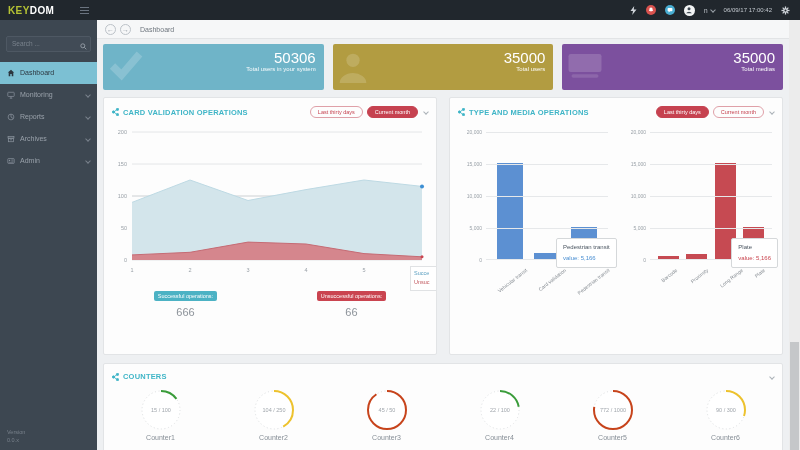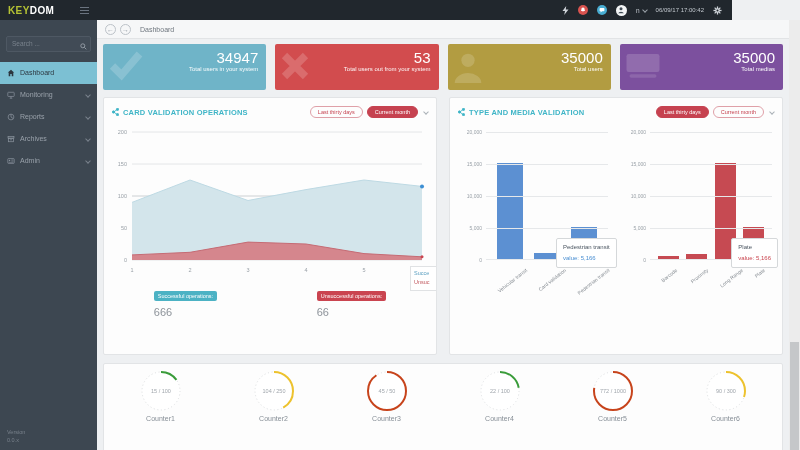--- a/index.html
+++ b/index.html
@@ -1,21 +1,21 @@
 <!DOCTYPE html>
 <html><head>
 <meta charset="utf-8">
 <style>
   * { margin:0; padding:0; box-sizing:border-box; }
   html,body { width:800px; height:450px; }
   body { font-family:"Liberation Sans", sans-serif; overflow:hidden; background:#eef0f2; }
   #app { position:relative; width:800px; height:450px; overflow:hidden; }
 
   
-  .header { position:absolute; top:0; left:0; width:732px; height:20px; background:#21272d; display:flex; align-items:center; z-index:20; }
+  .header { position:absolute; top:0; left:0; width:800px; height:20px; background:#21272d; display:flex; align-items:center; z-index:20; }
   .logo-zone { width:97px; height:20px; display:flex; align-items:center; justify-content:space-between; padding:0 8px; }
   .logo { font-size:10px; font-weight:bold; letter-spacing:.4px; }
   .logo .key { color:#b5c234; }
   .logo .dom { color:#ffffff; }
   .hamburger { width:9px; display:flex; flex-direction:column; gap:2px; cursor:pointer; }
   .hamburger i { height:1px; background:#6b7480; display:block; }
   .header-right { margin-left:auto; display:flex; align-items:center; gap:9px; padding-right:10px; }
   .hicon { display:flex; align-items:center; justify-content:center; cursor:pointer; }
   .bubble { width:10px; height:10px; border-radius:50%; display:flex; align-items:center; justify-content:center; }
   .bubble.red { background:#d9534f; }
@@ -66,21 +66,21 @@
   .panel-chev { margin-left:6px; border-color:#aab1b7; cursor:pointer; }
 
   
   .chart-wrap { margin:2px 4px 0 6px; position:relative; }
   .edge-tip { position:absolute; right:-16px; top:168px; width:42px; background:#fff; border:1px solid #e0e2e4; padding:2px 3px; font-size:5.5px; line-height:1.7; z-index:5; }
   .edge-tip .et-b { color:#5a9fc0; display:block; }
   .edge-tip .et-r { color:#c25a60; display:block; }
 
   
   .totals-row { display:flex; justify-content:space-around; margin-top:2px; }
-  .total-col { }
+  .total-col { text-align:center; }
   .badge { display:inline-block; color:#fff; font-size:5.5px; padding:2px 4px; border-radius:2px; }
   .total-value { font-size:11px; color:#8d939a; margin-top:4px; }
 
   
   .charts-row { display:flex; gap:14px; padding:4px 8px 0 10px; position:relative; }
   .bchart { flex:1; height:172px; position:relative; }
   .ycol { position:absolute; left:0; top:0; width:24px; height:140px; }
   .ylab { position:absolute; right:2px; font-size:5px; color:#9aa1a8; white-space:nowrap; }
   .bplot { position:absolute; left:26px; right:2px; top:8px; height:128px; display:flex; align-items:flex-end; justify-content:space-evenly; }
   .hline { position:absolute; left:0; right:0; height:1px; background:#e6e8ea; }
@@ -238,29 +238,22 @@
       <span class="nav-circle">→</span>
       <span class="bc-text">Dashboard</span>
     </div>
 
     <div class="content">
       <div class="cards-row">
           <div class="stat-card" style="background: rgb(111, 180, 200);">
             <span class="stat-wm"><svg width="36" height="30" viewBox="0 0 24 20">
                 <path d="M3 10 L9 16 L21 2" stroke="rgba(255,255,255,0.18)" stroke-width="5" fill="none"></path>
               </svg></span>
-            <div class="stat-value">34947</div>
+            <div class="stat-value">50306</div>
             <div class="stat-label">Total users in your system</div>
-          </div>
-          <div class="stat-card" style="background: rgb(210, 76, 78);">
-            <span class="stat-wm"><svg width="30" height="30" viewBox="0 0 20 20">
-                <path d="M3 3 L17 17 M17 3 L3 17" stroke="rgba(255,255,255,0.18)" stroke-width="5"></path>
-              </svg></span>
-            <div class="stat-value">53</div>
-            <div class="stat-label">Total users out from your system</div>
           </div>
           <div class="stat-card" style="background: rgb(178, 156, 65);">
             <span class="stat-wm"><svg width="30" height="32" viewBox="0 0 22 24">
                 <circle cx="11" cy="7" r="5" fill="rgba(255,255,255,0.16)"></circle>
                 <path d="M1 24 a10 7.5 0 0 1 20 0 Z" fill="rgba(255,255,255,0.16)"></path>
               </svg></span>
             <div class="stat-value">35000</div>
             <div class="stat-label">Total users</div>
           </div>
           <div class="stat-card" style="background: rgb(124, 80, 158);">
@@ -336,21 +329,21 @@
             <span class="panel-title">
               <svg width="7" height="8" viewBox="0 0 8 9">
                   <g stroke="#3fb5c7" stroke-width="1" fill="#3fb5c7">
                     <line x1="6" y1="1.5" x2="2" y2="4.5"></line>
                     <line x1="6" y1="7.5" x2="2" y2="4.5"></line>
                     <circle cx="6.3" cy="1.5" r="1.3"></circle>
                     <circle cx="1.7" cy="4.5" r="1.3"></circle>
                     <circle cx="6.3" cy="7.5" r="1.3"></circle>
                   </g>
                 </svg>
-              <span>TYPE AND MEDIA VALIDATION</span>
+              <span>TYPE AND MEDIA OPERATIONS</span>
             </span>
             <span class="panel-actions">
                 <button class="pill pill-active">Last thirty days</button>
                 <button class="pill pill-inactive">Current month</button>
               </span>
             <span class="chev panel-chev"></span>
           </div>
           <div class="charts-row">
             <div class="bchart c3" id="bchart-0">
                 <div class="ycol">
@@ -422,20 +415,36 @@
             </div>
             <div class="tip tip-right">
               <div class="tip-title">Plate</div>
               <div class="tip-val red"><span>value:</span> <span>5,166</span></div>
             </div>
           </div>
         </div>
       </div>
 
       <div class="panel panel-counters">
+        <div class="panel-header">
+          <span class="panel-title">
+            <svg width="7" height="8" viewBox="0 0 8 9">
+                <g stroke="#3fb5c7" stroke-width="1" fill="#3fb5c7">
+                  <line x1="6" y1="1.5" x2="2" y2="4.5"></line>
+                  <line x1="6" y1="7.5" x2="2" y2="4.5"></line>
+                  <circle cx="6.3" cy="1.5" r="1.3"></circle>
+                  <circle cx="1.7" cy="4.5" r="1.3"></circle>
+                  <circle cx="6.3" cy="7.5" r="1.3"></circle>
+                </g>
+              </svg>
+            <span>COUNTERS</span>
+          </span>
+          <span class="panel-actions"></span>
+          <span class="chev panel-chev"></span>
+        </div>
         <div class="gauges">
             <div class="gauge">
               <svg width="46" height="46" viewBox="0 0 46 46">
                 <circle cx="23" cy="23" r="19" fill="#ffffff" stroke="#dcdee0" stroke-width="1" stroke-dasharray="1 2.6"></circle>
                 <circle cx="23" cy="23" r="19" fill="none" stroke="#3a9c3a" stroke-width="2" stroke-dasharray="17.9 119.4" transform="rotate(-90 23 23)"></circle>
                 <text x="23" y="25" text-anchor="middle" font-size="5.5" fill="#a0a6ac">15 / 100</text>
               </svg>
               <div class="gauge-label">Counter1</div>
             </div>
             <div class="gauge">

